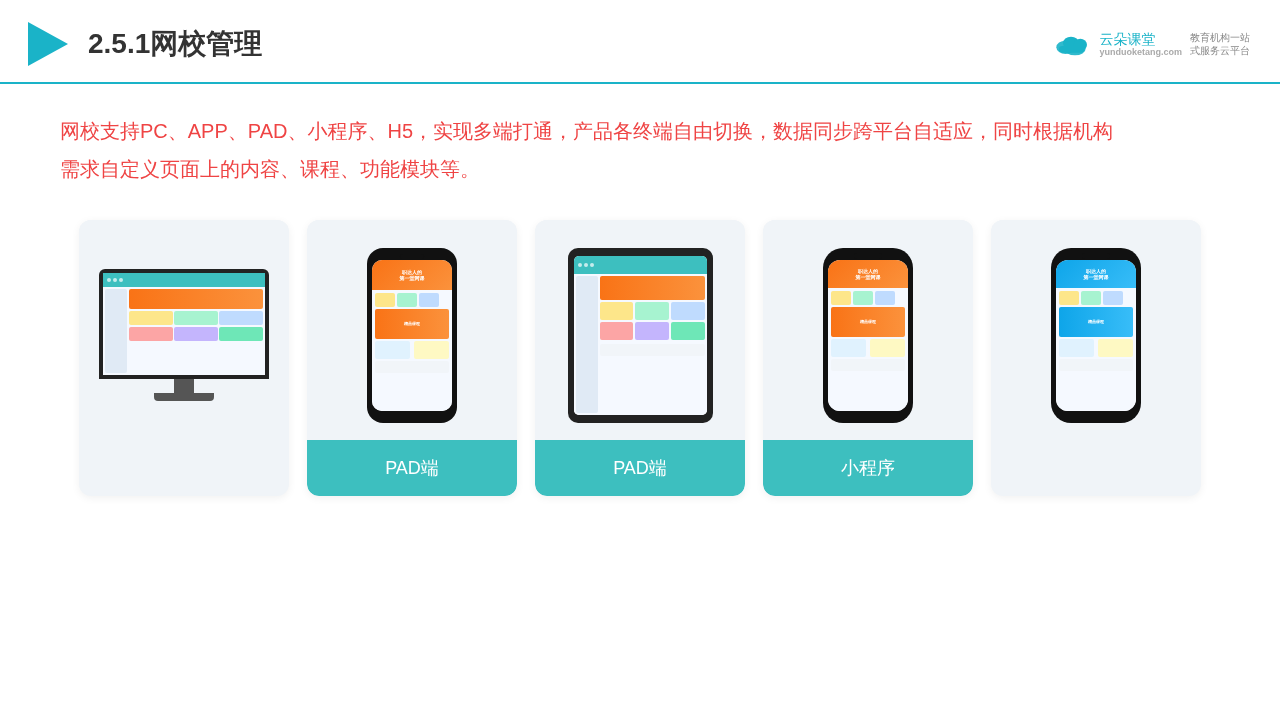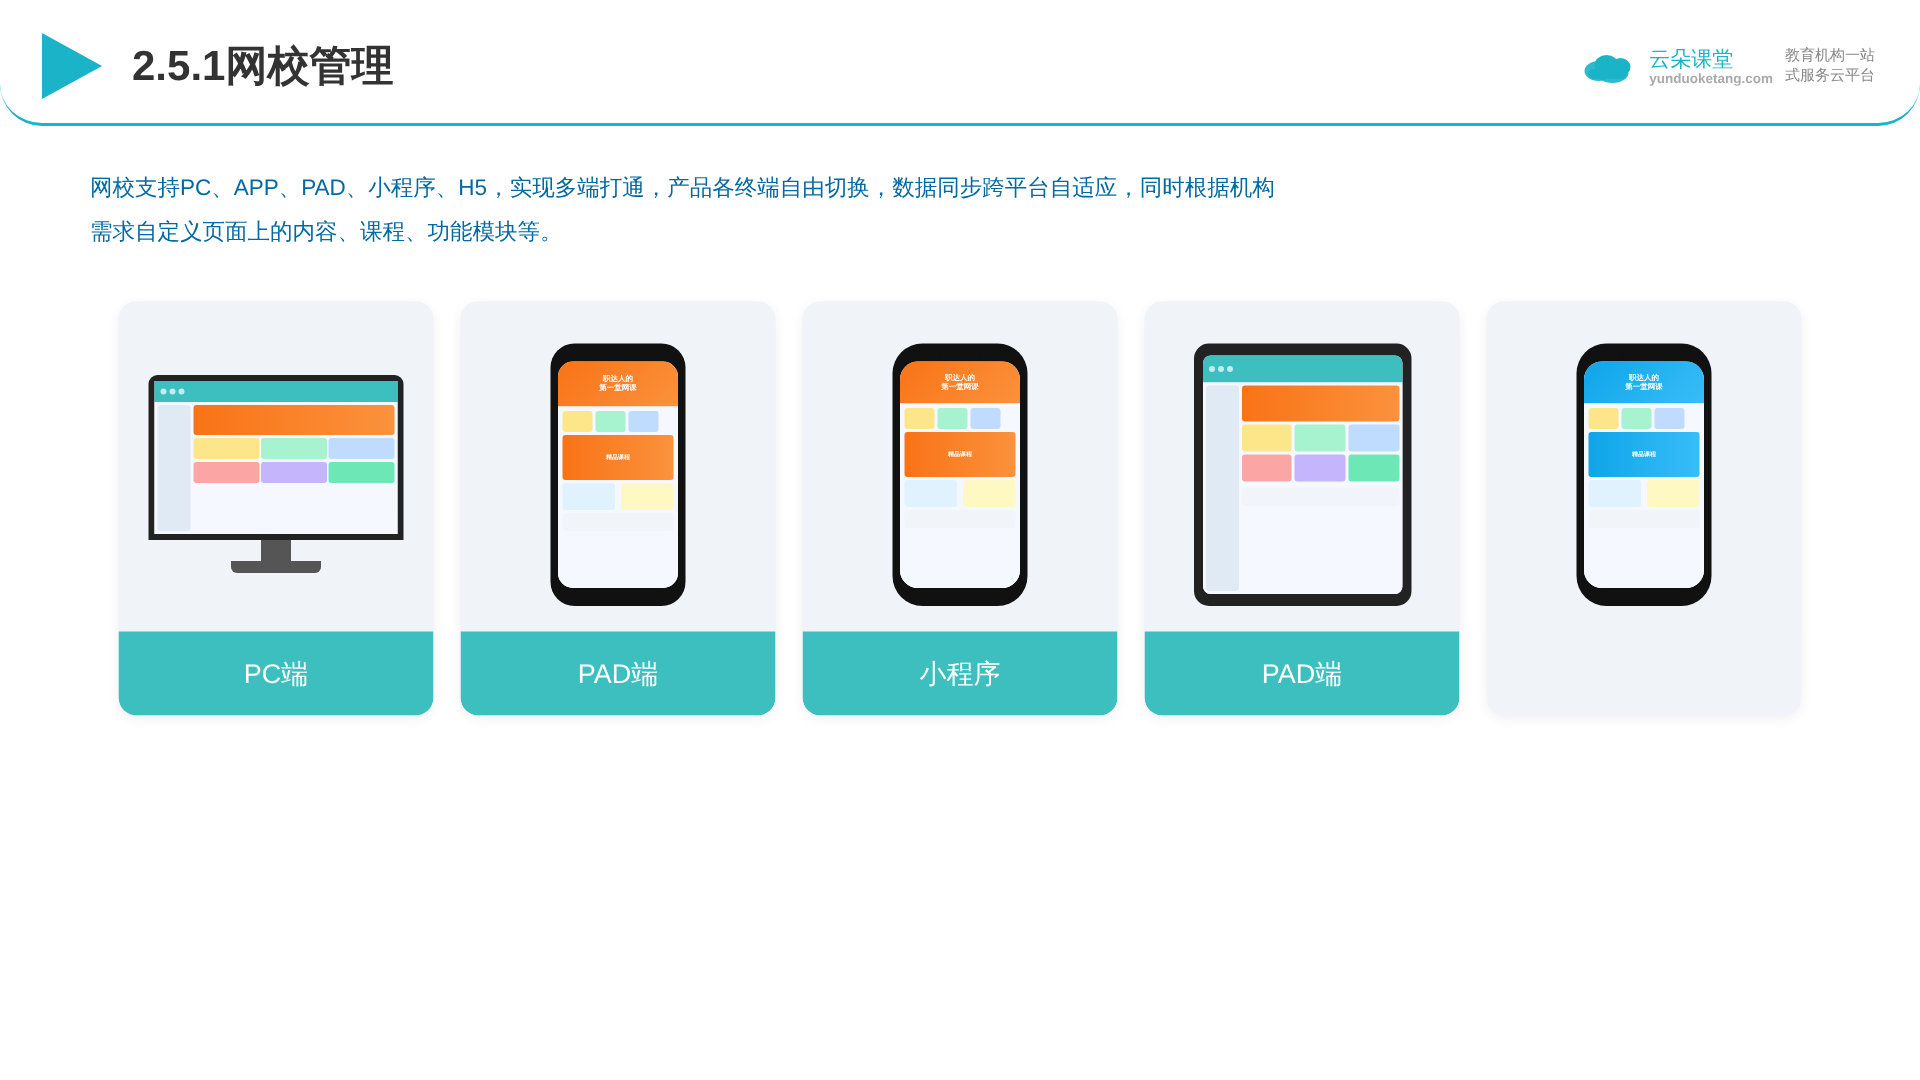--- a/index.html
+++ b/index.html
@@ -12,21 +12,20 @@
       position: relative;
     }
 
     
     .header {
       display: flex;
       align-items: center;
       justify-content: space-between;
       padding: 18px 30px 12px 20px;
       border-bottom: 2px solid #1ab3c8;
-      border-radius: 28px;
     }
     .header-left {
       display: flex;
       align-items: center;
       gap: 16px;
     }
     .play-icon {
       width: 52px;
       height: 52px;
       display: flex;
@@ -63,22 +62,22 @@
       font-size: 9px;
       color: #aaa;
       font-weight: bold;
     }
 
     
     .main-content {
       padding: 28px 60px 20px 60px;
     }
     .description {
-      font-size: 15px;
-      color: #0369a1;
+      font-size: 20px;
+      color: #ef4444;
       line-height: 1.9;
       margin-bottom: 32px;
     }
 
     
     .cards-container {
       display: flex;
       gap: 18px;
       justify-content: center;
       margin-top: 10px;
@@ -389,21 +388,20 @@
                     <div class="mock-card-sm" style="background:#6ee7b7"></div>
                   </div>
                 </div>
               </div>
             </div>
           </div>
           <div class="monitor-neck"></div>
           <div class="monitor-stand"></div>
         </div>
       </div>
-      <div class="card-label">PC端</div>
     </div>
 
     <div class="card">
       <div class="card-image-area">
         <div class="phone-mockup">
           <div class="phone-notch"></div>
           <div class="phone-screen">
             <div class="phone-screen-top">
               <div class="phone-screen-top-text">职达人的<br>第一堂网课</div>
             </div>
@@ -423,53 +421,20 @@
                 <div class="phone-block" style="flex:1;height:18px;background:#fef9c3;border-radius:2px;margin-left:2px;"></div>
               </div>
               <div class="phone-row">
                 <div class="phone-block" style="flex:1;height:12px;background:#f1f5f9;border-radius:2px;"></div>
               </div>
             </div>
           </div>
         </div>
       </div>
       <div class="card-label">PAD端</div>
-    </div>
-
-    <div class="card">
-      <div class="card-image-area">
-        <div class="phone-mockup" style="border-radius:20px;">
-          <div class="phone-notch" style="width:28px;height:6px;top:5px;"></div>
-          <div class="phone-screen" style="border-radius:12px;">
-            <div class="phone-screen-top" style="height:28px;">
-              <div class="phone-screen-top-text">职达人的<br>第一堂网课</div>
-            </div>
-            <div class="phone-screen-body">
-              <div class="phone-row">
-                <div class="phone-block" style="width:20px;height:14px;background:#fde68a;border-radius:2px;"></div>
-                <div class="phone-block" style="width:20px;height:14px;background:#a7f3d0;border-radius:2px;"></div>
-                <div class="phone-block" style="width:20px;height:14px;background:#bfdbfe;border-radius:2px;"></div>
-              </div>
-              <div class="phone-row">
-                <div style="width:100%;height:30px;background:linear-gradient(90deg,#f97316,#fb923c);border-radius:2px;display:flex;align-items:center;justify-content:center;">
-                  <span style="font-size:4px;color:#fff;font-weight:600;">精品课程</span>
-                </div>
-              </div>
-              <div class="phone-row">
-                <div class="phone-block" style="flex:1;height:18px;background:#e0f2fe;border-radius:2px;"></div>
-                <div class="phone-block" style="flex:1;height:18px;background:#fef9c3;border-radius:2px;margin-left:2px;"></div>
-              </div>
-              <div class="phone-row">
-                <div class="phone-block" style="flex:1;height:12px;background:#f1f5f9;border-radius:2px;"></div>
-              </div>
-            </div>
-          </div>
-        </div>
-      </div>
-      <div class="card-label">小程序</div>
     </div>
 
     <div class="card">
       <div class="card-image-area">
         <div class="tablet-mockup">
           <div class="tablet-screen">
             <div class="tablet-top-bar">
               <div class="monitor-dot"></div>
               <div class="monitor-dot"></div>
               <div class="monitor-dot"></div>
@@ -493,30 +458,63 @@
         </div>
       </div>
       <div class="card-label">PAD端</div>
     </div>
 
     <div class="card">
       <div class="card-image-area">
         <div class="phone-mockup" style="border-radius:20px;">
           <div class="phone-notch" style="width:28px;height:6px;top:5px;"></div>
           <div class="phone-screen" style="border-radius:12px;">
-            <div class="phone-screen-top" style="height:28px;background:linear-gradient(135deg,#0ea5e9,#38bdf8);">
+            <div class="phone-screen-top" style="height:28px;">
               <div class="phone-screen-top-text">职达人的<br>第一堂网课</div>
             </div>
             <div class="phone-screen-body">
               <div class="phone-row">
                 <div class="phone-block" style="width:20px;height:14px;background:#fde68a;border-radius:2px;"></div>
                 <div class="phone-block" style="width:20px;height:14px;background:#a7f3d0;border-radius:2px;"></div>
                 <div class="phone-block" style="width:20px;height:14px;background:#bfdbfe;border-radius:2px;"></div>
               </div>
               <div class="phone-row">
+                <div style="width:100%;height:30px;background:linear-gradient(90deg,#f97316,#fb923c);border-radius:2px;display:flex;align-items:center;justify-content:center;">
+                  <span style="font-size:4px;color:#fff;font-weight:600;">精品课程</span>
+                </div>
+              </div>
+              <div class="phone-row">
+                <div class="phone-block" style="flex:1;height:18px;background:#e0f2fe;border-radius:2px;"></div>
+                <div class="phone-block" style="flex:1;height:18px;background:#fef9c3;border-radius:2px;margin-left:2px;"></div>
+              </div>
+              <div class="phone-row">
+                <div class="phone-block" style="flex:1;height:12px;background:#f1f5f9;border-radius:2px;"></div>
+              </div>
+            </div>
+          </div>
+        </div>
+      </div>
+      <div class="card-label">小程序</div>
+    </div>
+
+    <div class="card">
+      <div class="card-image-area">
+        <div class="phone-mockup" style="border-radius:20px;">
+          <div class="phone-notch" style="width:28px;height:6px;top:5px;"></div>
+          <div class="phone-screen" style="border-radius:12px;">
+            <div class="phone-screen-top" style="height:28px;background:linear-gradient(135deg,#0ea5e9,#38bdf8);">
+              <div class="phone-screen-top-text">职达人的<br>第一堂网课</div>
+            </div>
+            <div class="phone-screen-body">
+              <div class="phone-row">
+                <div class="phone-block" style="width:20px;height:14px;background:#fde68a;border-radius:2px;"></div>
+                <div class="phone-block" style="width:20px;height:14px;background:#a7f3d0;border-radius:2px;"></div>
+                <div class="phone-block" style="width:20px;height:14px;background:#bfdbfe;border-radius:2px;"></div>
+              </div>
+              <div class="phone-row">
                 <div style="width:100%;height:30px;background:linear-gradient(90deg,#0ea5e9,#38bdf8);border-radius:2px;display:flex;align-items:center;justify-content:center;">
                   <span style="font-size:4px;color:#fff;font-weight:600;">精品课程</span>
                 </div>
               </div>
               <div class="phone-row">
                 <div class="phone-block" style="flex:1;height:18px;background:#e0f2fe;border-radius:2px;"></div>
                 <div class="phone-block" style="flex:1;height:18px;background:#fef9c3;border-radius:2px;margin-left:2px;"></div>
               </div>
               <div class="phone-row">
                 <div class="phone-block" style="flex:1;height:12px;background:#f1f5f9;border-radius:2px;"></div>

